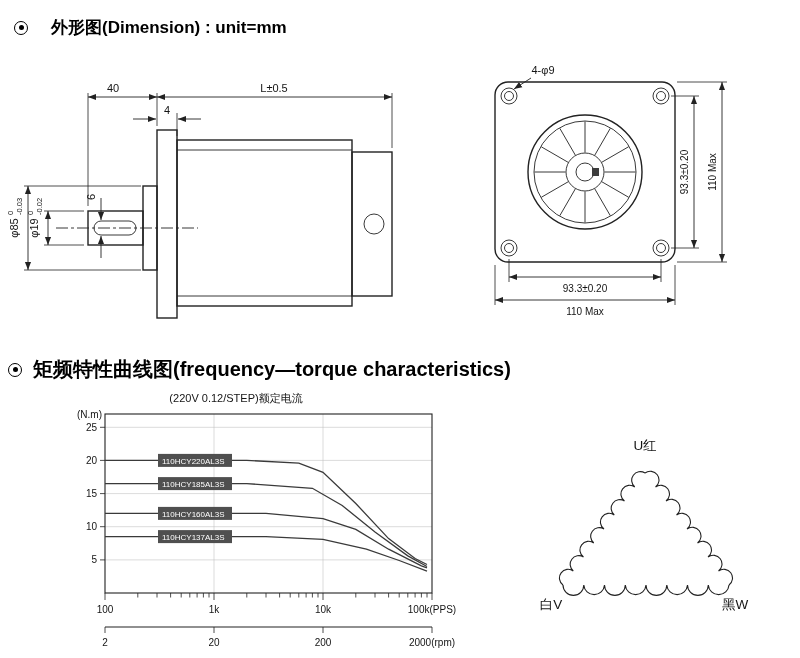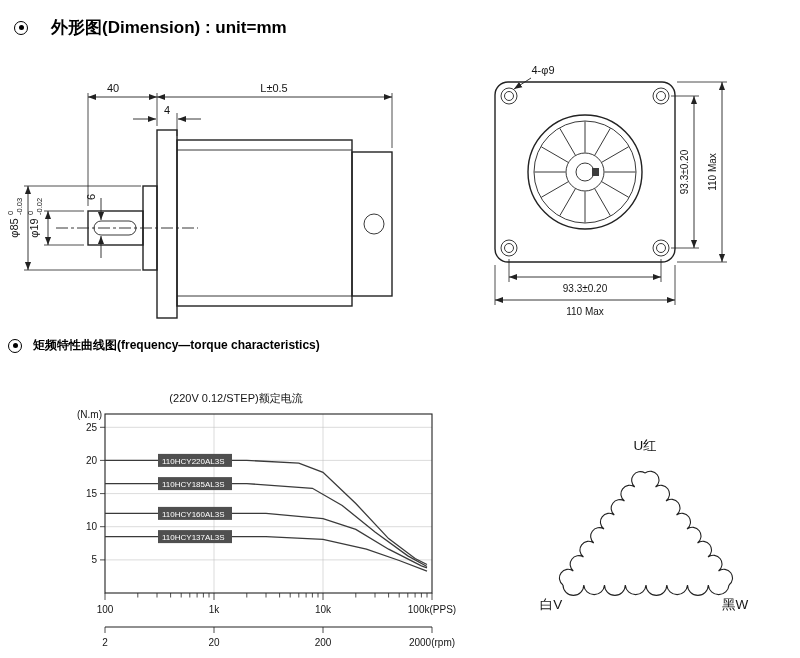--- a/index.html
+++ b/index.html
@@ -2,21 +2,21 @@
 <html><head>
 <meta charset="utf-8">
 <style>
   * { margin:0; padding:0; box-sizing:border-box; }
   html,body { width:800px; height:658px; background:#fff; font-family:"Liberation Sans",sans-serif; position:relative; overflow:hidden; }
   .page { position:absolute; inset:0; background:#fff; }
   .section-header { position:absolute; display:flex; align-items:center; gap:11px; font-weight:bold; color:#000; }
   .bullet { width:14px; height:14px; border:1.7px solid #000; border-radius:50%; position:relative; flex:0 0 auto; }
   .bullet::after { content:""; position:absolute; left:50%; top:50%; width:5px; height:5px; margin:-2.5px 0 0 -2.5px; background:#000; border-radius:50%; }
   #hdr-dimension { left:14px; top:16px; font-size:17px;gap:23px; }
-  #hdr-torque    { left:8px;  top:337px; font-size:12px; }
+  #hdr-torque    { left:8px;  top:356px; font-size:20px; }
   #hdr-wiring    { left:512px; top:350px; font-size:17px; }
   svg { position:absolute; overflow:visible; }
   svg text { font-family:"Liberation Sans",sans-serif; fill:#141414; }
   .outline { fill:none; stroke:#222; stroke-width:1.4; }
   .thin    { fill:none; stroke:#222; stroke-width:0.9; }
   .dim     { stroke:#222; stroke-width:0.9; fill:none; }
   .ext     { stroke:#222; stroke-width:0.8; fill:none; }
   .dimtext { font-size:11px; }
   .tol     { font-size:7.5px; }
   .grid    { stroke:#c3c3c3; stroke-width:0.6; fill:none; }

